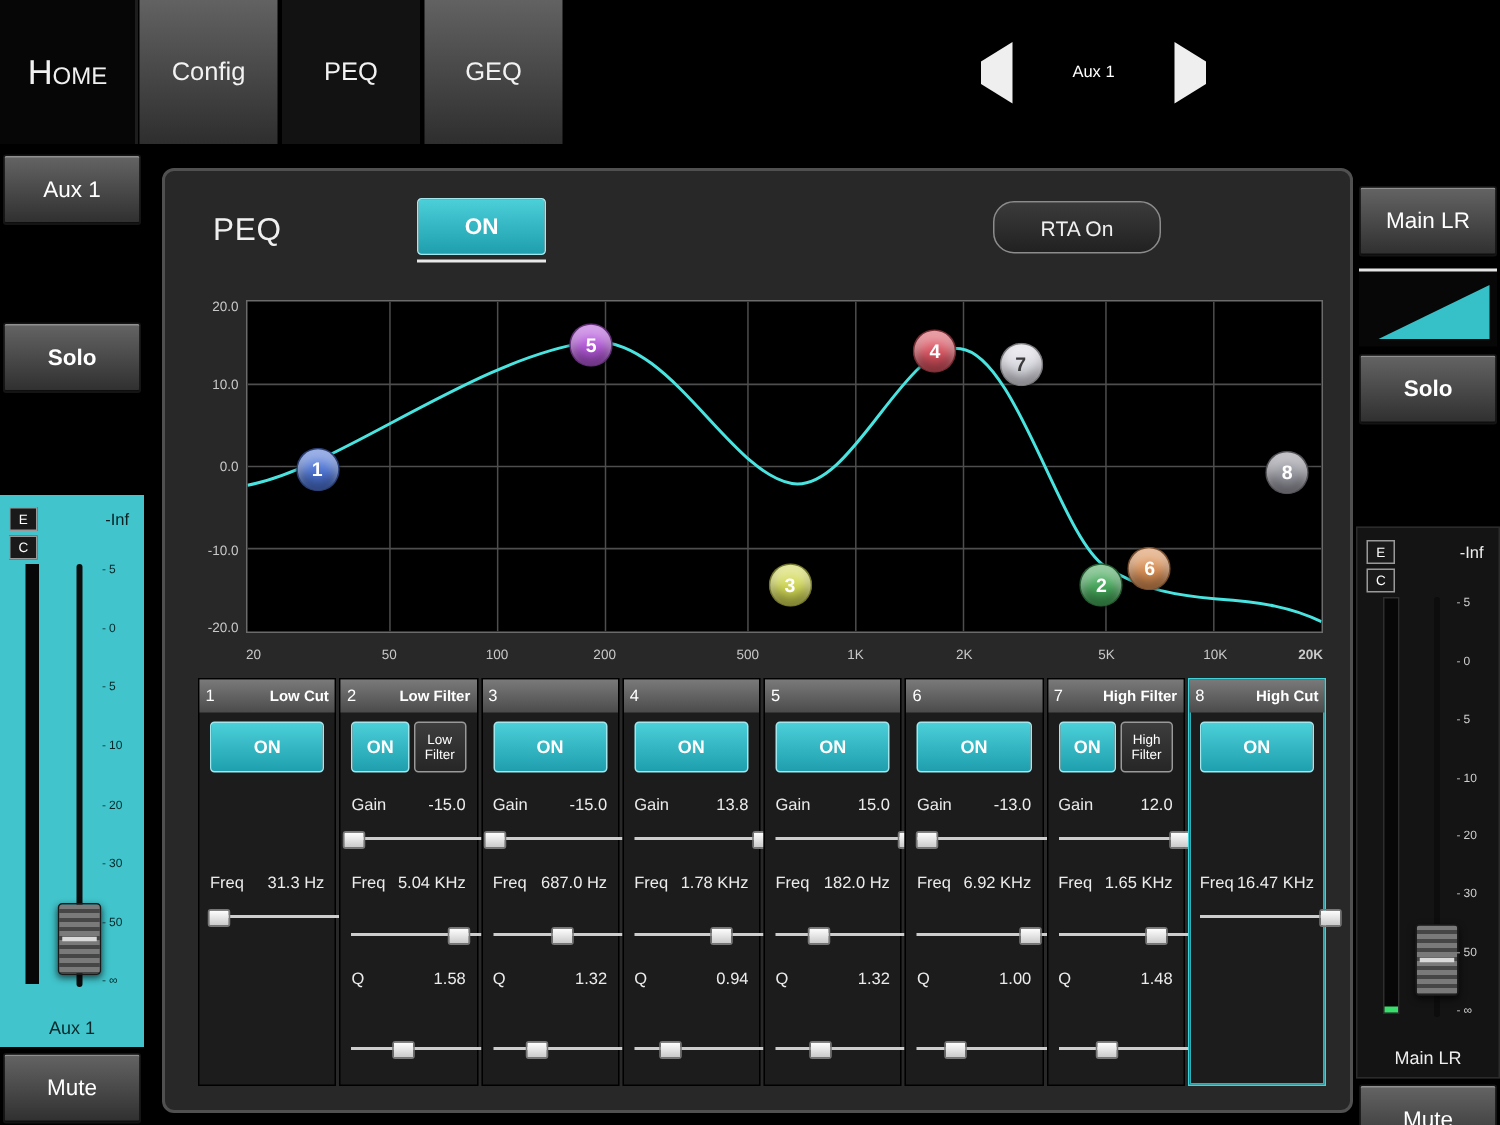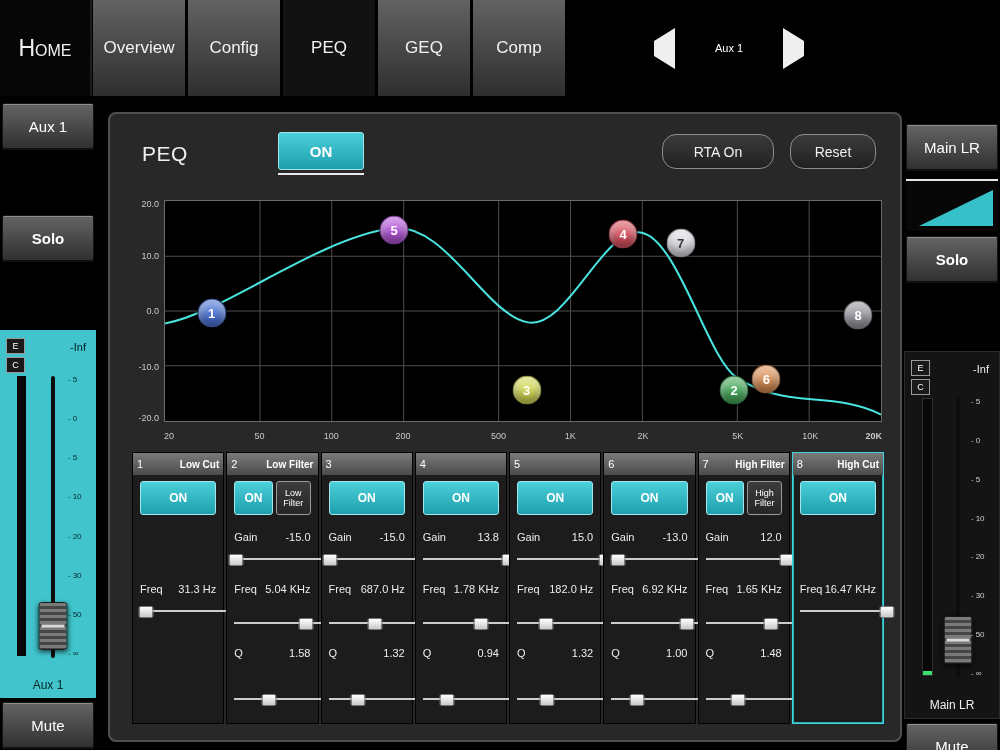--- a/index.html
+++ b/index.html
@@ -117,25 +117,23 @@
                   background:linear-gradient(180deg,#fff,#c9c9c9);border:1px solid #777;border-radius:2px;}
 </style>
 </head>
 <body>
 
 <div class="screen">
 
   <div class="topbar">
     <div class="home-btn">Home</div>
     <div class="tabs">
-      <div class="tab">Overview</div>
       <div class="tab">Config</div>
       <div class="tab active">PEQ</div>
       <div class="tab">GEQ</div>
-      <div class="tab">Comp</div>
     </div>
     <div class="channel-nav">
       <button class="nav-btn"><span class="tri tri-left"></span></button>
       <span class="nav-label">Aux 1</span>
       <button class="nav-btn"><span class="tri tri-right"></span></button>
     </div>
   </div>
 
   <div class="strip left">
     <button class="side-btn pos-chan">Aux 1</button>
@@ -199,21 +197,20 @@
     </div>
     <button class="side-btn pos-mute">Mute</button>
   </div>
 
   <div class="panel">
     <div class="panel-title">PEQ</div>
     <div class="master-on-wrap">
       <button class="teal-btn master-on">ON</button>
     </div>
     <button class="dark-btn rta-btn">RTA On</button>
-    <button class="dark-btn reset-btn">Reset</button>
 
     <div class="graph">
       <div class="y-labels">
         <span style="top:2%">20.0</span>
         <span style="top:25%">10.0</span>
         <span style="top:50%">0.0</span>
         <span style="top:75%">-10.0</span>
         <span style="top:98%">-20.0</span>
       </div>
       <div class="plot">

